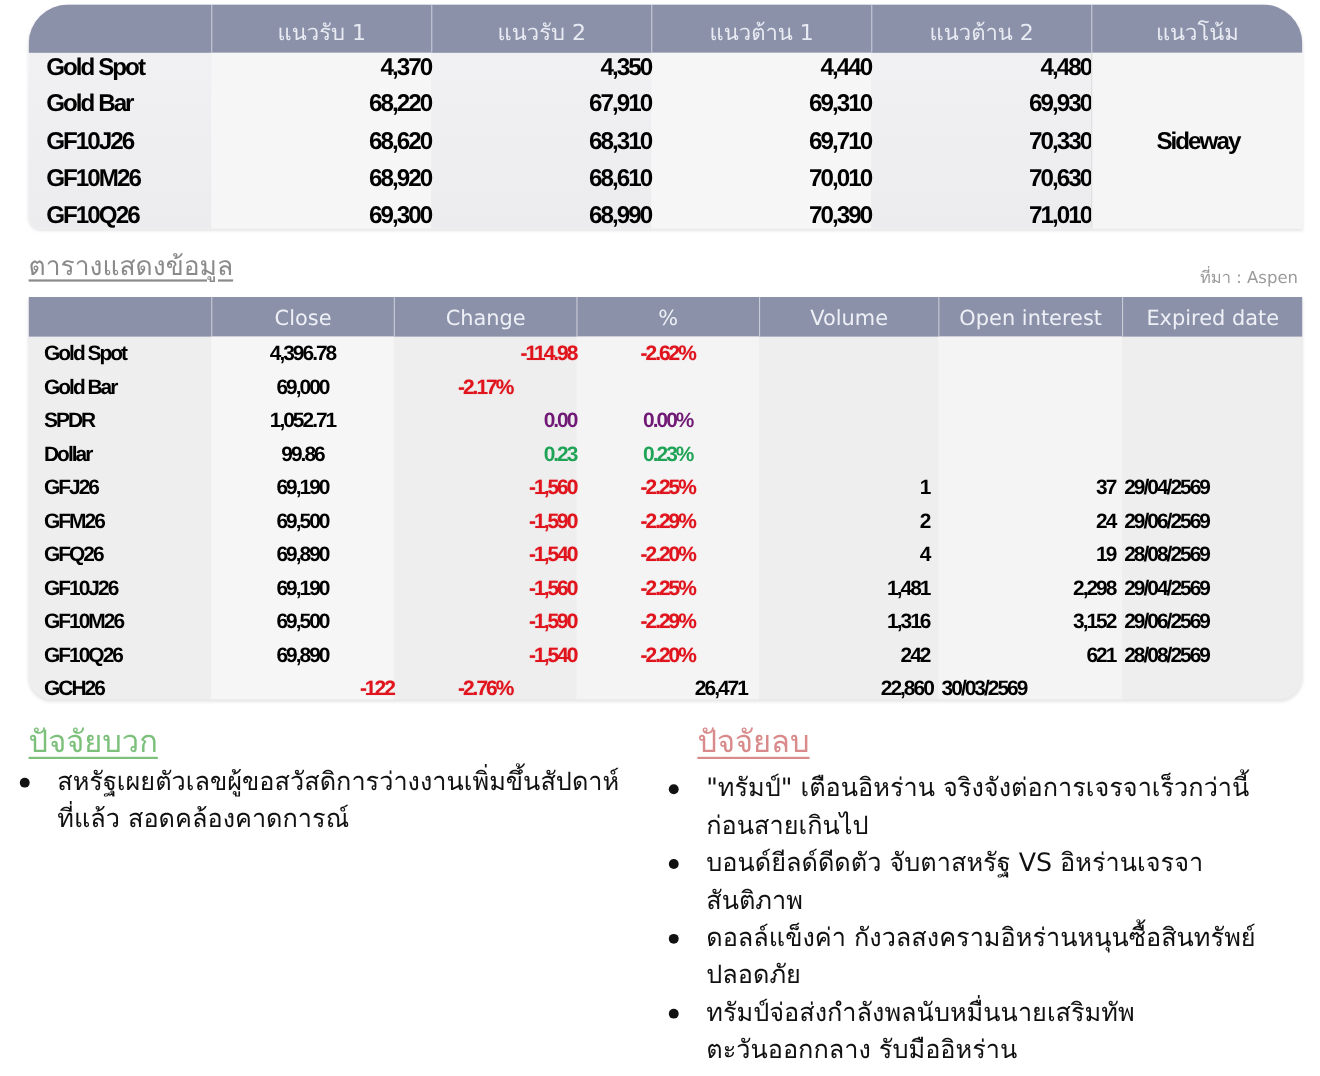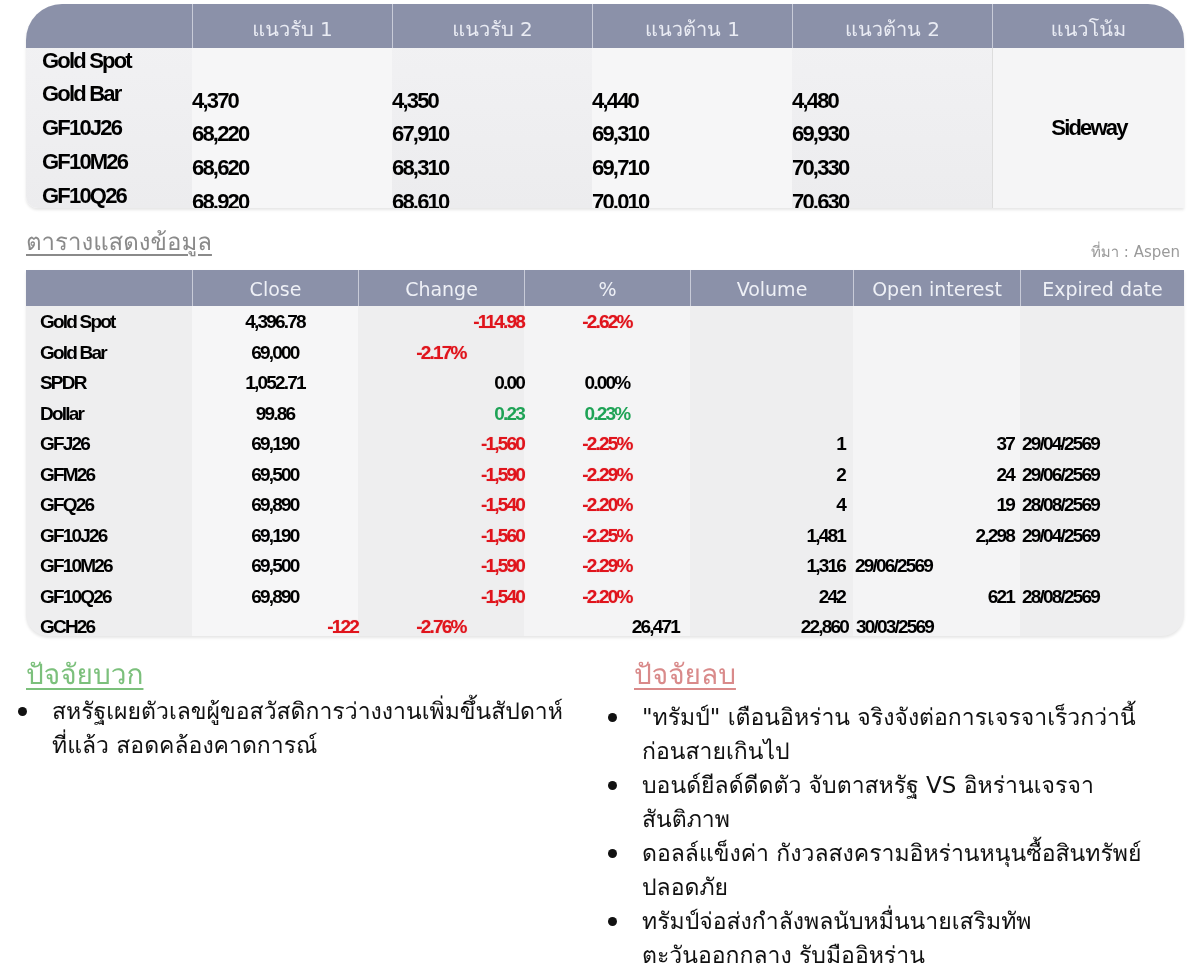--- a/index.html
+++ b/index.html
@@ -12,21 +12,21 @@
   .sr-head { position:absolute; left:0; top:0; width:100%; height:44px; background:#8b91a9; display:flex; }
   .sr-head .hc { height:44px; line-height:50px; text-align:center; color:#e9ebf3; font-family:"DejaVu Sans", sans-serif; font-size:20px;
     border-left:1px solid #c8cbd8; box-sizing:border-box; }
   .sr-head .hc:first-child { border-left:none; }
   .sr-body { position:absolute; left:0; top:44px; width:100%; height:160px; }
   .sr-col { position:absolute; top:0; height:160px; }
   .sr-col.alt { background:#f6f6f7; }
   .sr-row { position:absolute; left:0; width:100%; height:34px; display:flex; }
   .sr-cell { height:34px; line-height:26px; font-size:22px; font-weight:bold; letter-spacing:-1.8px; box-sizing:border-box; }
   .sr-name { padding-left:16px; }
-  .sr-num { text-align:left;margin-top:40px; }
+  .sr-num { text-align:right; }
   .sr-trend { position:absolute; left:966px; top:0; width:192px; height:160px; text-align:center; line-height:160px; font-size:22px; font-weight:bold; letter-spacing:-1.8px; background:#f5f5f6; border-left:1px solid #ddd; }
 
   
   .sec-title { position:absolute; left:26px; top:222px; font-family:"DejaVu Sans", sans-serif; font-size:24px; color:#8a8a8a; text-decoration:underline; text-underline-offset:4px; }
   .source { position:absolute; right:20px; top:240px; font-family:"DejaVu Sans", sans-serif; font-size:15px; color:#9a9a9a; }
 
   
   .data-table { position:absolute; left:26px; top:270px; width:1158px; height:366px; border-radius:0 0 22px 22px; background:#eeeeef; overflow:hidden; box-shadow:0 2px 3px rgba(0,0,0,0.10); }
   .dt-head { position:absolute; left:0; top:0; width:100%; height:36px; background:#8b91a9; display:flex; }
   .dt-head .hc { height:36px; line-height:38px; text-align:center; color:#eef0f6; font-family:"DejaVu Sans", sans-serif; font-size:19px; border-left:1px solid #c8cbd8; box-sizing:border-box; }
@@ -37,21 +37,21 @@
   .dt-cell { height:30.5px; line-height:32px; font-size:19px; font-weight:bold; letter-spacing:-1.8px; box-sizing:border-box; }
   .c-name { width:166px; padding-left:14px; }
   .c-close { width:166px; text-align:center; }
   .c-chg { width:166px; text-align:right; }
   .c-pct { width:166px; text-align:center; }
   .c-vol { width:163px; text-align:right; padding-right:8px; }
   .c-oi { width:167px; text-align:right; padding-right:6px; }
   .c-exp { width:164px; text-align:left; padding-left:2px; }
   .neg { color:#e0141c; text-shadow:0 0 1px rgba(224,20,28,0.4); }
   .pos { color:#1fa356; }
-  .flat { color:#000000; }
+  .flat { color:#701a75; }
 
   
   .factor-title { position:absolute; font-family:"DejaVu Sans", sans-serif; font-size:28px; text-decoration:underline; text-underline-offset:4px; }
   .pos-title { left:26px; top:652px; color:#7cc07c; }
   .neg-title { left:634px; top:652px; color:#d98a8a; }
   .factor-list { position:absolute; list-style:none; margin:0; padding:0; font-family:"DejaVu Sans", sans-serif; font-size:23px; line-height:34px; color:#111; }
   .factor-list li { position:relative; padding-left:38px; margin-bottom:0; }
   .factor-list li .dot { position:absolute; left:4px; top:13px; width:9px; height:9px; border-radius:50%; background:#111; }
   .pos-list { left:14px; top:694px; width:560px; }
   .neg-list { left:604px; top:700px; width:560px; }
@@ -200,20 +200,21 @@
       <div class="dt-cell c-vol">1,481</div>
       <div class="dt-cell c-oi">2,298</div>
       <div class="dt-cell c-exp">29/04/2569</div>
     </div>
     <div class="dt-row" style="top:244px">
       <div class="dt-cell c-name">GF10M26</div>
       <div class="dt-cell c-close">69,500</div>
       <div class="dt-cell c-chg neg">-1,590</div>
       <div class="dt-cell c-pct neg">-2.29%</div>
       <div class="dt-cell c-vol">1,316</div>
+      <div class="dt-cell c-oi">3,152</div>
       <div class="dt-cell c-exp">29/06/2569</div>
     </div>
     <div class="dt-row" style="top:274.5px">
       <div class="dt-cell c-name">GF10Q26</div>
       <div class="dt-cell c-close">69,890</div>
       <div class="dt-cell c-chg neg">-1,540</div>
       <div class="dt-cell c-pct neg">-2.20%</div>
       <div class="dt-cell c-vol">242</div>
       <div class="dt-cell c-oi">621</div>
       <div class="dt-cell c-exp">28/08/2569</div>

